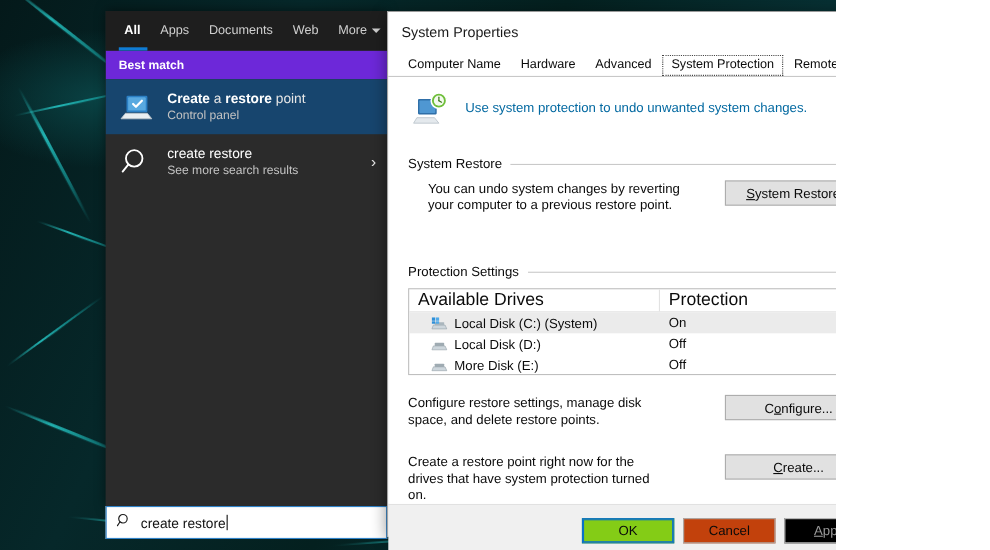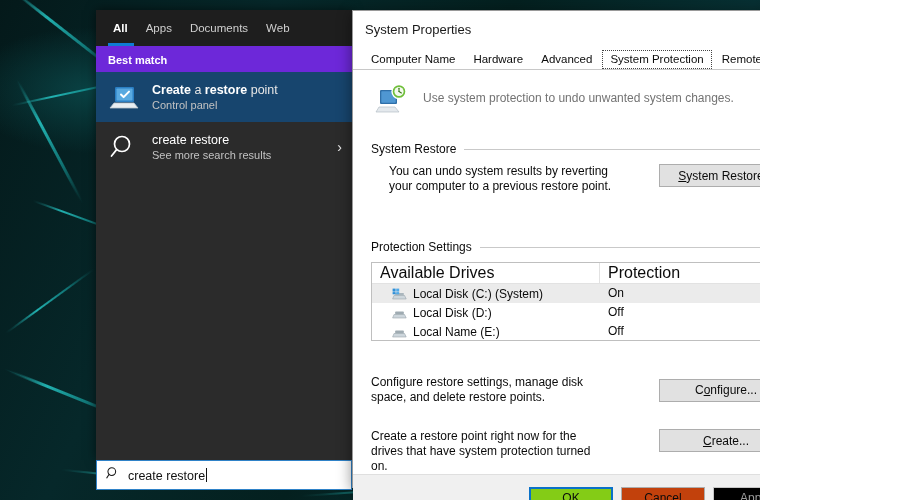--- a/index.html
+++ b/index.html
@@ -194,21 +194,21 @@
     background: #ffffff;
     position: relative;
     padding: 0 18px;
   }
   #hdr-row {
     display: flex;
     align-items: flex-start;
     padding-top: 12px;
   }
   #hdr-icon { width: 34px; height: 34px; flex: 0 0 34px; margin: 0 14px 0 4px; }
-  #hdr-text { font-size: 12px; color:#737373; padding-top: 9px; }
+  #hdr-text { font-size: 12px; color:#0369a1; padding-top: 9px; }
 
   .group-head {
     display: flex;
     align-items: center;
     margin-top: 26px;
     margin-bottom: 8px;
   }
   .group-title { font-size: 12px; color:#0b0b0b; white-space: nowrap; padding-right: 8px; }
   .group-rule { flex: 1 1 auto; height: 1px; background: #c9c9c9; }
 
@@ -310,20 +310,21 @@
   <div class="vein v11"></div>
   <div class="vein v12"></div>
   <div class="vein v13"></div>
 
   <div id="search-panel">
     <div id="search-tabs">
       <div class="stab active">All</div>
       <div class="stab">Apps</div>
       <div class="stab">Documents</div>
       <div class="stab">Web</div>
+      <div class="stab"><span>More</span><span class="chev-dn"></span></div>
       <div id="tab-underline"></div>
     </div>
 
     <div id="best-match-label">Best match</div>
 
     <div class="sresult selected">
       <div class="sres-icon">
         <svg width="32" height="32" viewBox="0 0 32 32">
           <path d="M6 22 L26 22 L30 27 L2 27 Z" fill="#e9eef2" stroke="#b9c3ca" stroke-width="0.8"></path>
           <rect x="7" y="6" width="19" height="15" rx="1.2" fill="#2b7fc4"></rect>
@@ -396,21 +397,21 @@
         </div>
         <div id="hdr-text">Use system protection to undo unwanted system changes.</div>
       </div>
 
       <div class="group-head">
         <div class="group-title">System Restore</div>
         <div class="group-rule"></div>
       </div>
 
       <div class="row-with-btn" style="padding-left:18px;">
-        <div class="row-desc">You can undo system results by reverting your computer to a previous restore point.</div>
+        <div class="row-desc">You can undo system changes by reverting your computer to a previous restore point.</div>
         <button class="winbtn"><u>S</u><span>ystem Restore...</span></button>
       </div>
 
       <div class="group-head" style="margin-top:46px;">
         <div class="group-title">Protection Settings</div>
         <div class="group-rule"></div>
       </div>
 
       <div id="drives-box">
         <div class="dgrid-head">
@@ -449,27 +450,27 @@
         </div>
 
         <div class="drow">
           <div class="dcol1">
             <span class="drive-icon">
               <svg width="15" height="13" viewBox="0 0 15 13">
                 <path d="M2 7.5 L12.6 7.5 L14.2 11 L0.6 11 Z" fill="#cdd6dc" stroke="#9aa6ad" stroke-width="0.6"></path>
                 <rect x="3.2" y="4.6" width="8.6" height="3" rx="0.6" fill="#9fabb2"></rect>
               </svg>
             </span>
-            <span>Local Name (E:)</span>
+            <span>More Disk (E:)</span>
           </div>
           <div class="dcol2">Off</div>
         </div>
       </div>
 
-      <div class="row-with-btn" style="margin-top:34px;align-items:center;">
+      <div class="row-with-btn" style="margin-top:18px;">
         <div class="row-desc">Configure restore settings, manage disk space, and delete restore points.</div>
         <button class="winbtn"><span>C</span><u>o</u><span>nfigure...</span></button>
       </div>
 
       <div class="row-with-btn" style="margin-top:24px;">
         <div class="row-desc">Create a restore point right now for the drives that have system protection turned on.</div>
         <button class="winbtn"><span></span><u>C</u><span>reate...</span></button>
       </div>
     </div>
 

